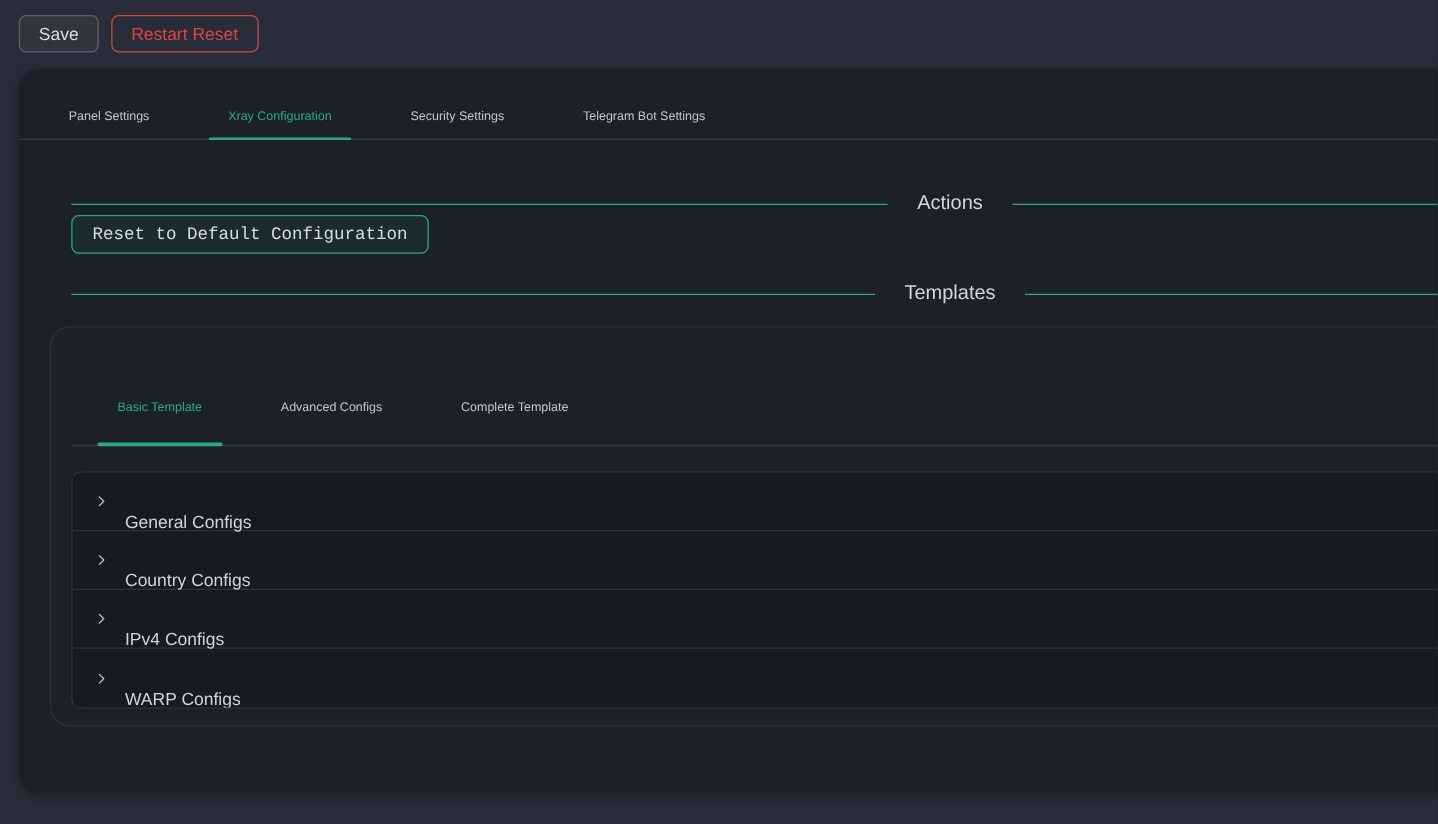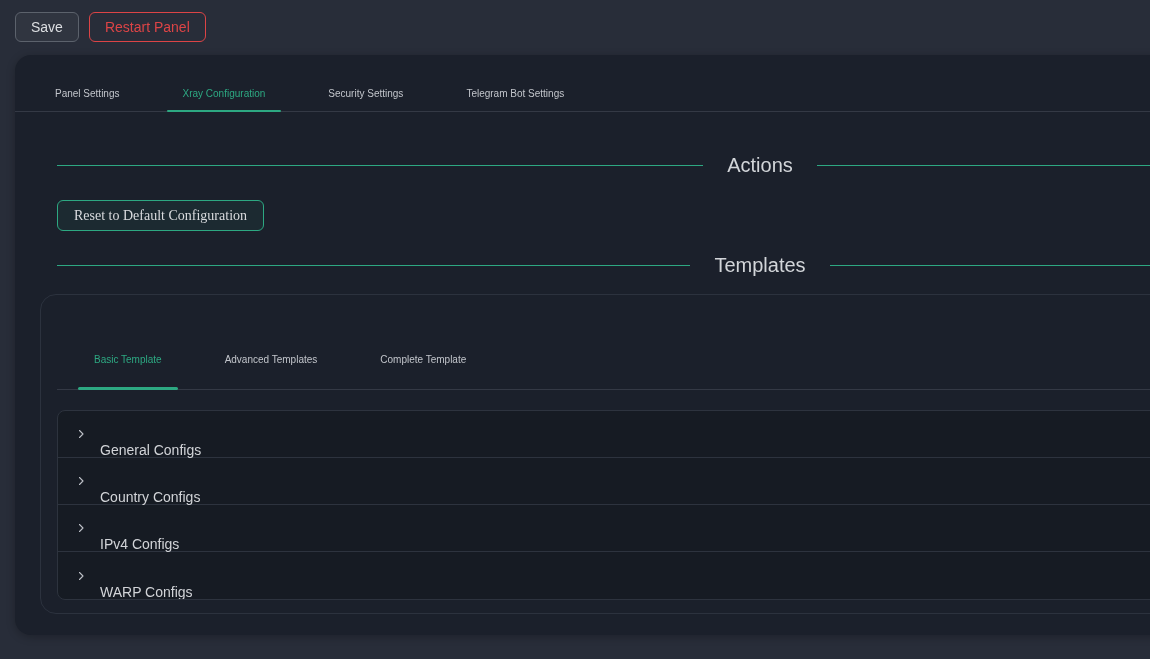--- a/index.html
+++ b/index.html
@@ -84,34 +84,33 @@
     height: 2px;
     background: var(--accent);
     border-radius: 2px;
   }
   .content { padding: 0 27px 0 42px; }
   
   .divider { display: flex; align-items: center; }
   .divider .line { flex: 1; height: 1px; background: var(--accent); }
   .divider-text {
     padding: 0 24px;
-    font-size: 20px;
+    font-size: 16px;
     color: #d2d5d9;
     white-space: nowrap;
   }
   .divider-actions { margin-top: 42px; }
   .divider-templates { margin-top: 23px; }
   
   .reset-btn {
     display: block;
-    margin-top: 23px;
     height: 31px;
     padding: 0 16px;
     font-size: 14px;
-    font-family: Liberation Serif, serif;
+    font-family: Liberation Mono, monospace;
     color: #d9dbde;
     background: rgba(45,168,130,0.08);
     border: 1px solid var(--accent);
     border-radius: 6px;
     cursor: pointer;
   }
   
   .inner-card {
     margin: 17px -12px 0 -17px;
     height: 320px;
@@ -156,21 +155,21 @@
   .chevron svg { width: 12px; height: 12px; display: block; }
   .collapse-label { font-size: 14px; color: #d2d4d8; margin-top: 32px; }
 </style>
 </head>
 <body>
 
 <div class="viewport">
 
   <div class="topbar">
     <button class="btn btn-save">Save</button>
-    <button class="btn btn-restart">Restart Panel</button>
+    <button class="btn btn-restart">Restart Reset</button>
   </div>
 
   <div class="main-card">
 
     <div class="tabs-bar">
       <div class="tab">Panel Settings</div>
       <div class="tab active">Xray Configuration</div>
       <div class="tab">Security Settings</div>
       <div class="tab">Telegram Bot Settings</div>
     </div>
@@ -188,21 +187,21 @@
       <div class="divider divider-templates">
         <span class="line"></span>
         <span class="divider-text">Templates</span>
         <span class="line"></span>
       </div>
 
       <div class="inner-card">
 
         <div class="inner-tabs">
           <div class="tab active">Basic Template</div>
-          <div class="tab">Advanced Templates</div>
+          <div class="tab">Advanced Configs</div>
           <div class="tab">Complete Template</div>
         </div>
 
         <div class="collapse">
 
           <div class="collapse-row">
             <span class="chevron">
               <svg viewBox="0 0 24 24" fill="none" stroke="currentColor" stroke-width="2.2" stroke-linecap="round" stroke-linejoin="round">
                   <polyline points="9 5 16 12 9 19"></polyline>
                 </svg>

